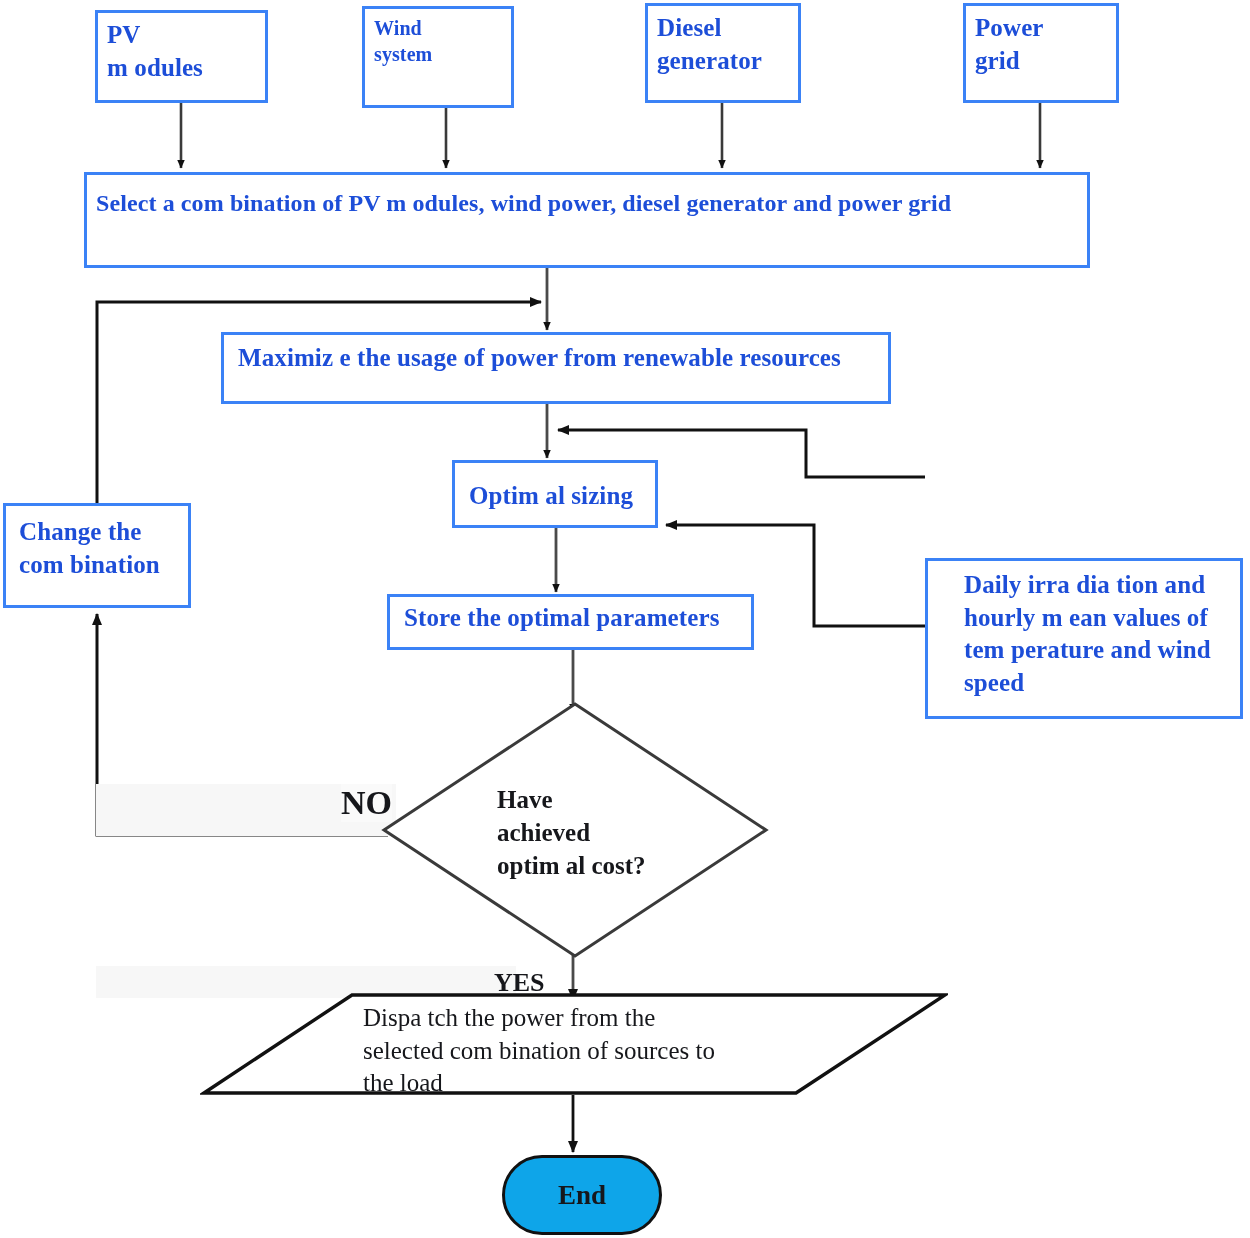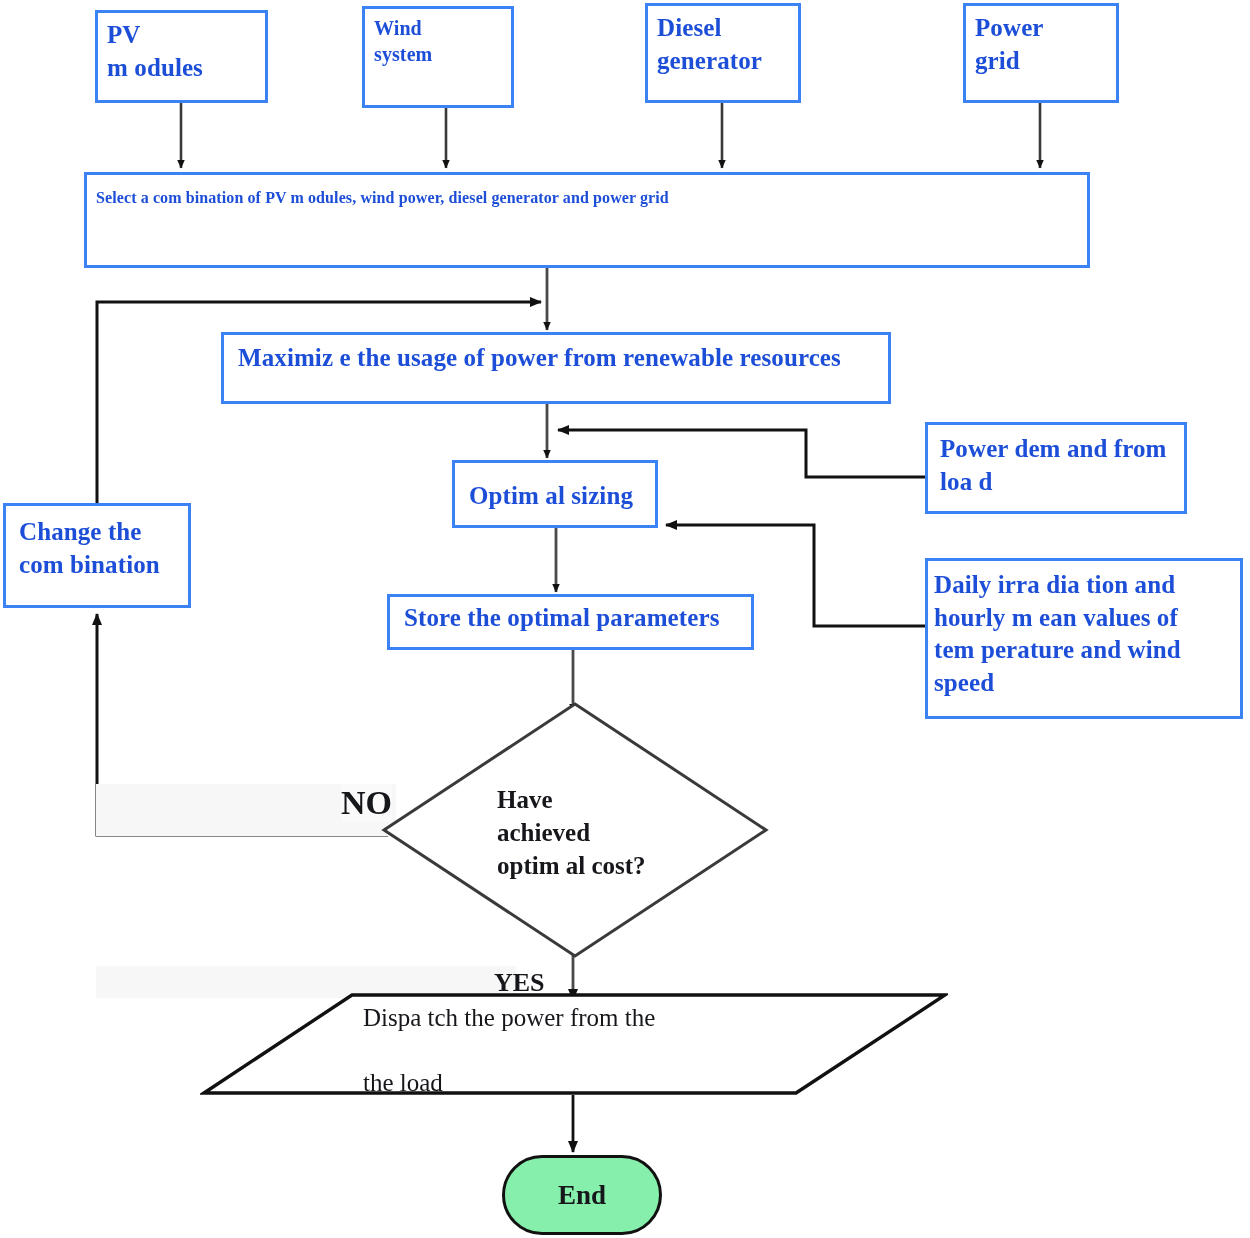--- a/index.html
+++ b/index.html
@@ -53,21 +53,21 @@
   }
   .para-text {
     position: absolute;
     font-weight: 400;
     color: #16171b;
     line-height: 1.30;
   }
   .terminator {
     position: absolute;
     box-sizing: border-box;
-    background: #86efac;
+    background: #0ea5e9;
     border: 3px solid #111111;
     border-radius: 48px;
     display: flex;
     align-items: center;
     justify-content: center;
     font-weight: 700;
     color: #16171b;
   }
   .diamond-label {
     position: absolute;
@@ -176,21 +176,21 @@
     </span>
   </div>
 
   <div class="node" style="left:963px; top:3px; width:156px; height:100px; font-size:25px;">
     <span class="txt">
       <span>Power</span><br>
       <span>grid</span>
     </span>
   </div>
 
-  <div class="node mid" style="left:84px; top:172px; width:1006px; height:96px; font-size:16px;">
+  <div class="node mid" style="left:84px; top:172px; width:1006px; height:96px; font-size:24px;">
     <span class="txt" style="padding-top:13px;">Select a com bination of PV m odules, wind power, diesel generator and power grid</span>
   </div>
 
   <div class="node mid" style="left:221px; top:332px; width:670px; height:72px; font-size:25px;">
     <span class="txt" style="padding-top:7px; padding-left:14px;">Maximiz e the usage of power from renewable resources</span>
   </div>
 
   <div class="node mid" style="left:452px; top:460px; width:206px; height:68px; font-size:25px;">
     <span class="txt" style="padding-top:17px; padding-left:14px;">Optim al sizing</span>
   </div>
@@ -199,29 +199,23 @@
     <span class="txt" style="padding-top:10px; padding-left:13px;">
       <span>Change the</span><br>
       <span>com bination</span>
     </span>
   </div>
 
   <div class="node mid" style="left:387px; top:594px; width:367px; height:56px; font-size:25px;">
     <span class="txt" style="padding-top:5px; padding-left:14px;">Store the optimal parameters</span>
   </div>
 
-  <div class="node" style="left:925px; top:422px; width:262px; height:92px; font-size:25px;">
-    <span class="txt" style="padding-top:8px; padding-left:12px;">
-      <span>Power dem and from</span><br>
-      <span>loa d</span>
-    </span>
-  </div>
 
   <div class="node clip-box" style="left:925px; top:558px; width:318px; height:161px; font-size:25px;">
-    <span class="txt" style="padding-top:8px; padding-left:6px;">
+    <span class="txt" style="padding-top:8px; padding-left:12px;margin-left:24px;">
       <span>Daily irra dia tion and</span><br>
       <span>hourly m ean values of</span><br>
       <span>tem perature and wind</span><br>
       <span>speed</span>
     </span>
   </div>
 
   <svg style="position:absolute; left:380px; top:700px; width:390px; height:260px;" viewBox="0 0 390 260">
     <polygon points="195,4 386,130 195,256 4,130" fill="#ffffff" stroke="#3a3a3a" stroke-width="3"></polygon>
   </svg>
@@ -234,21 +228,21 @@
   <div class="diamond-label" style="left:341px; top:784px; font-size:34px;">NO</div>
 
   <div class="diamond-label" style="left:494px; top:968px; font-size:26px; background:transparent;">YES</div>
 
   <div class="para-wrap clip-box" style="left:200px; top:992px; width:748px; height:105px;">
     <svg width="748" height="105" viewBox="0 0 748 105">
       <polygon points="152,3 745,3 596,101 4,101" fill="#ffffff" stroke="#111111" stroke-width="3.4"></polygon>
     </svg>
     <div class="para-text" style="left:163px; top:10px; width:560px; font-size:25px;">
       <span>Dispa tch the power from the</span><br>
-      <br>
+      <span>selected com bination of sources to</span><br>
       <span>the load</span>
     </div>
   </div>
 
   <div class="terminator" style="left:502px; top:1155px; width:160px; height:80px; font-size:27px;">
     <span>End</span>
   </div>
 
 </div>
 

